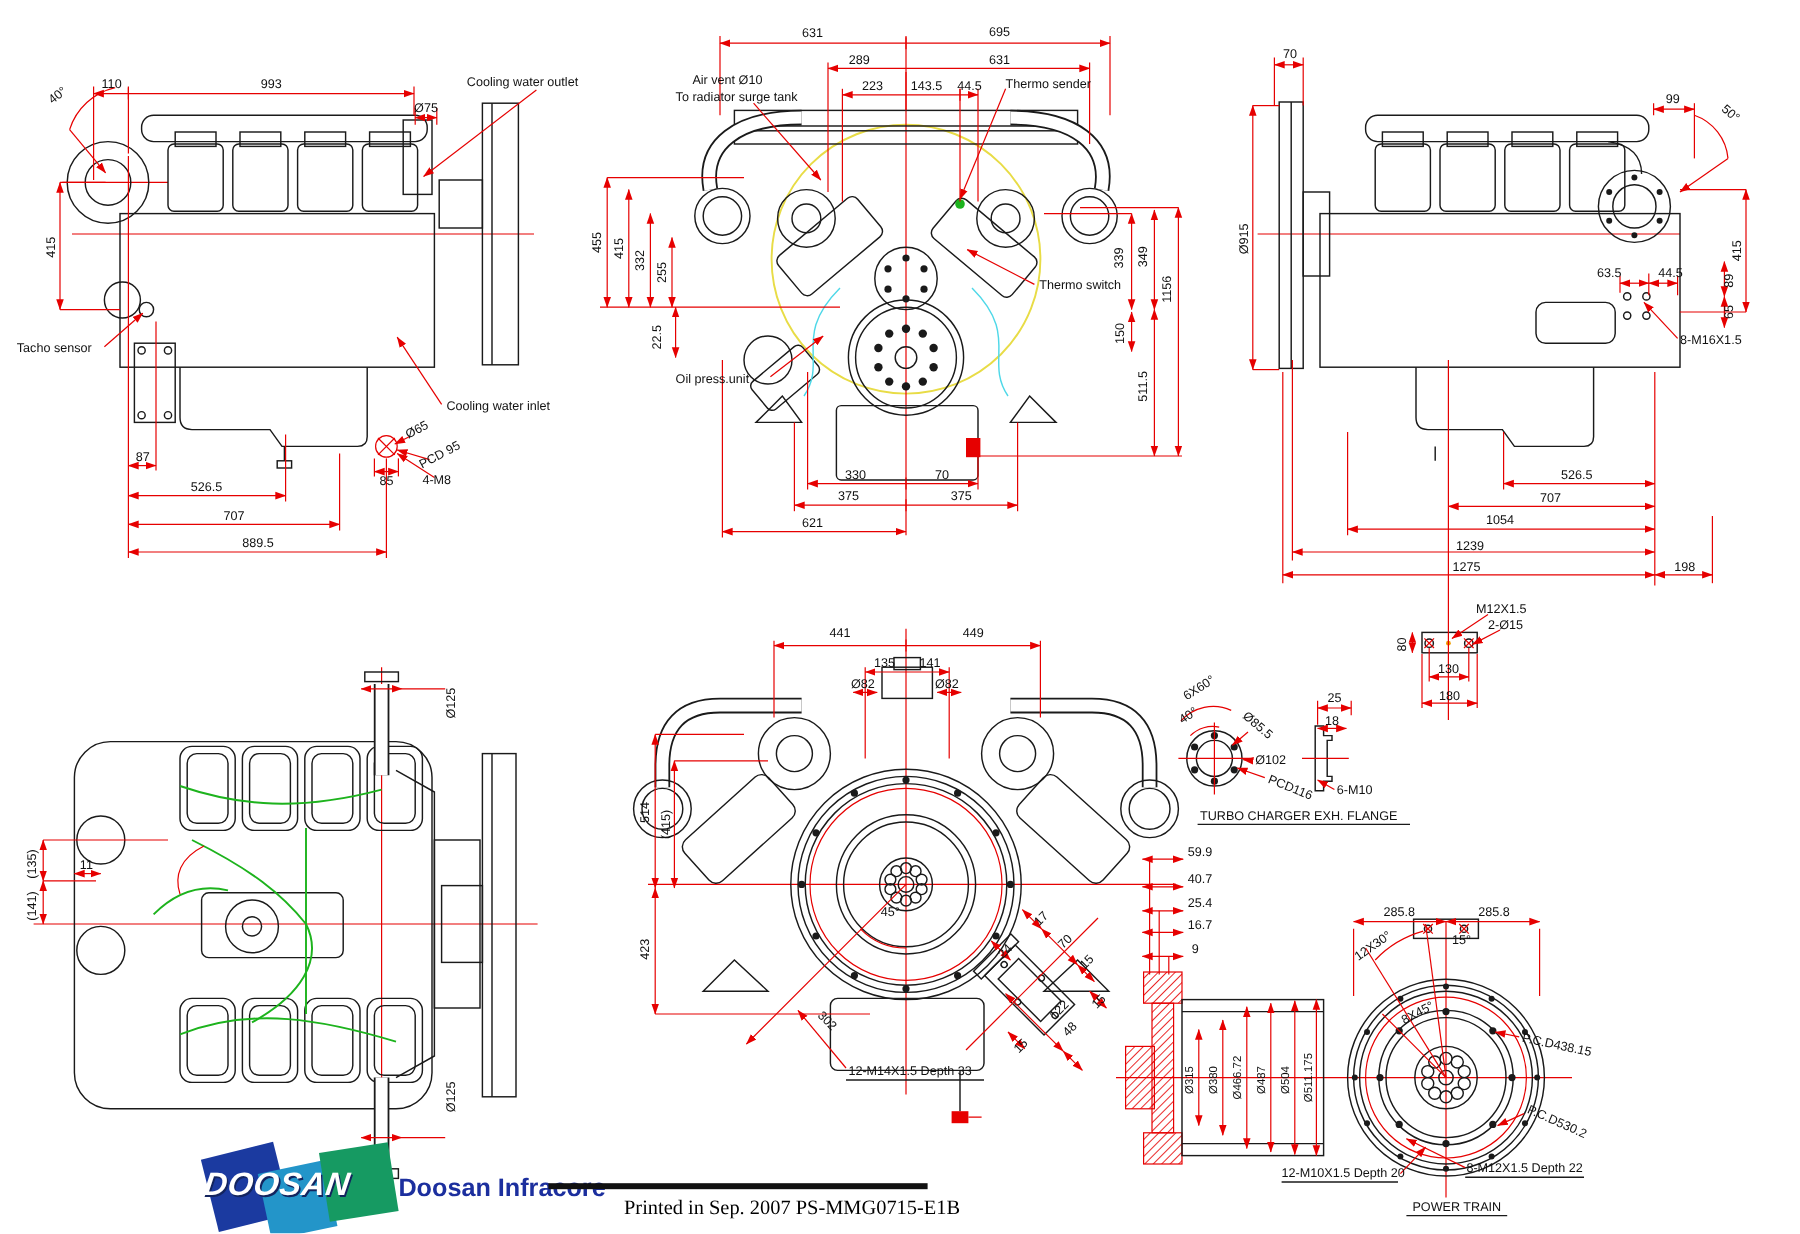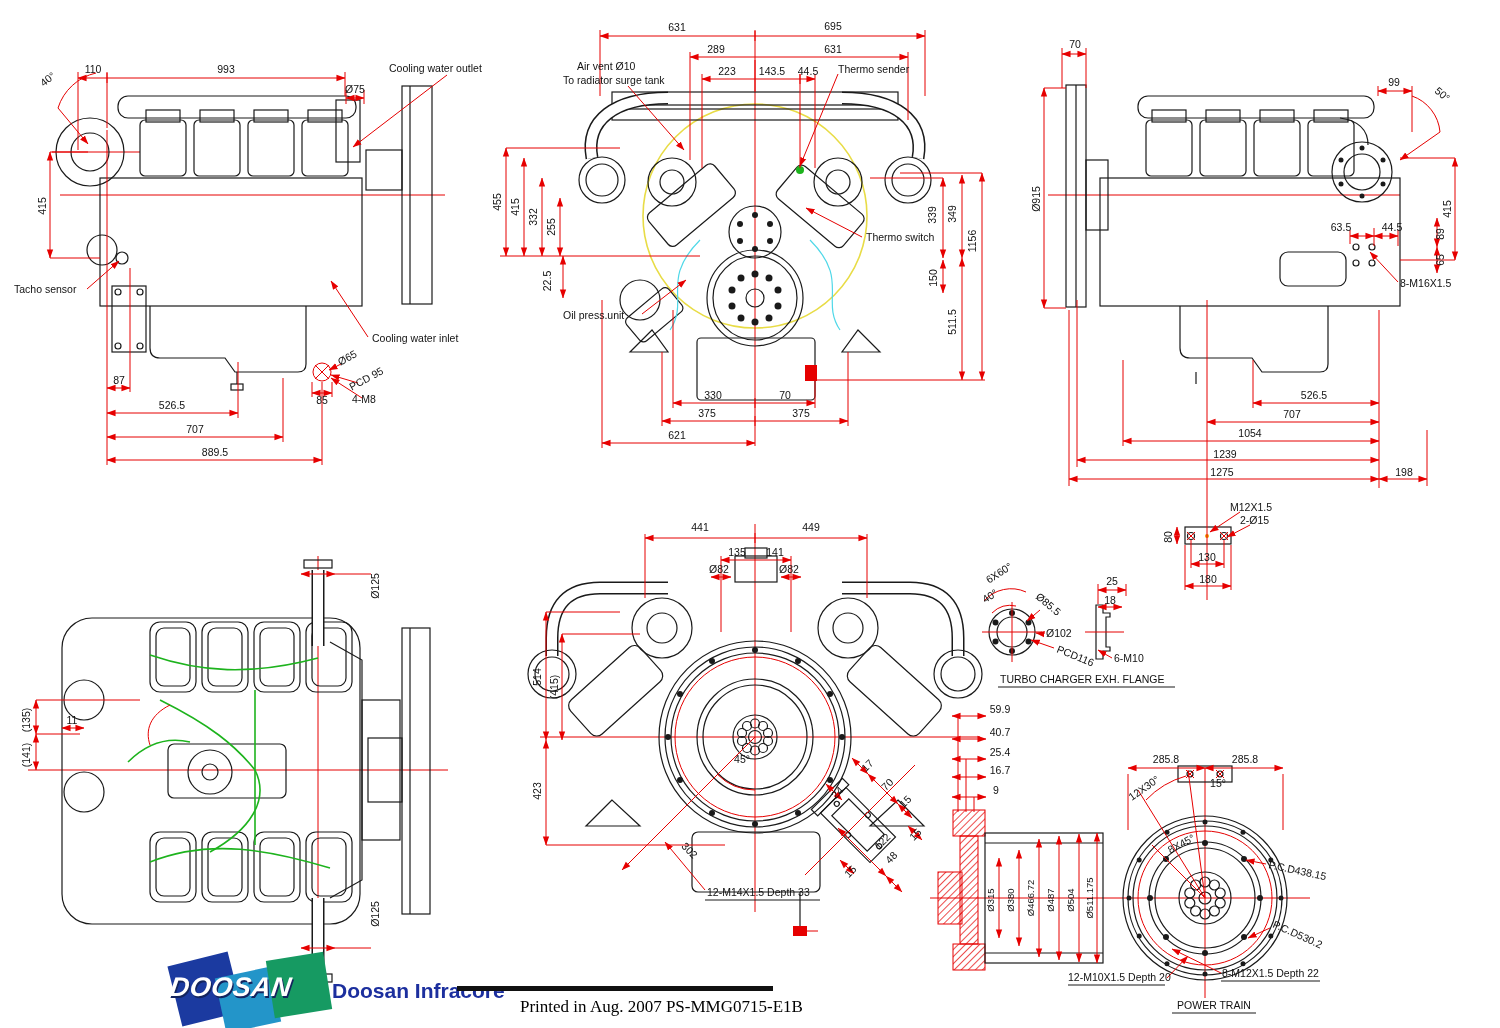--- a/index.html
+++ b/index.html
@@ -734,14 +734,14 @@
 </svg>
 
 <div class="logo">
   <div class="sq blue"></div>
   <div class="sq teal"></div>
   <div class="sq green"></div>
   <div class="logo-text">DOOSAN</div>
 </div>
 <div class="brand">Doosan Infracore</div>
 <div class="rule"></div>
-<div class="printed">Printed in Aug. 2007 PS-MMG0715-E1B</div>
+<div class="printed">Printed in Sep. 2007 PS-MMG0715-E1B</div>
 </div>
 
 </body></html>

